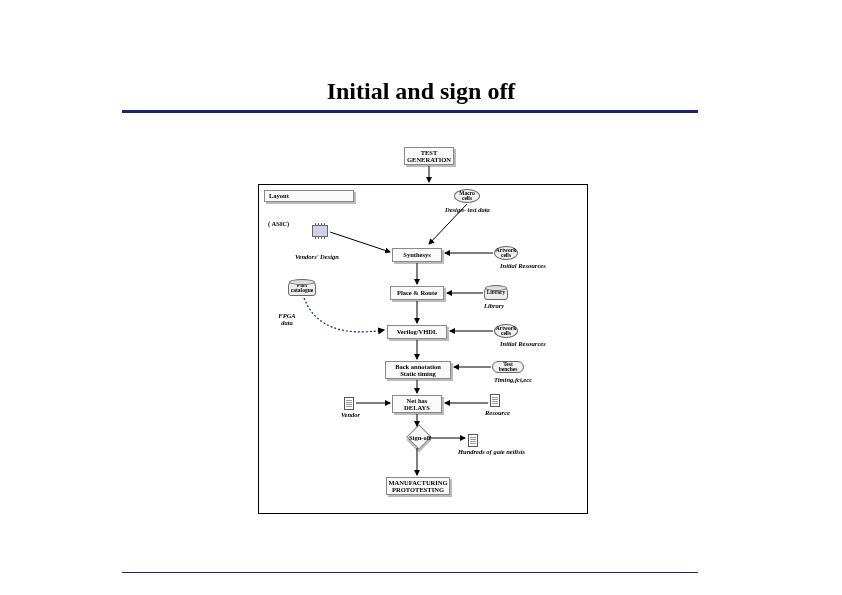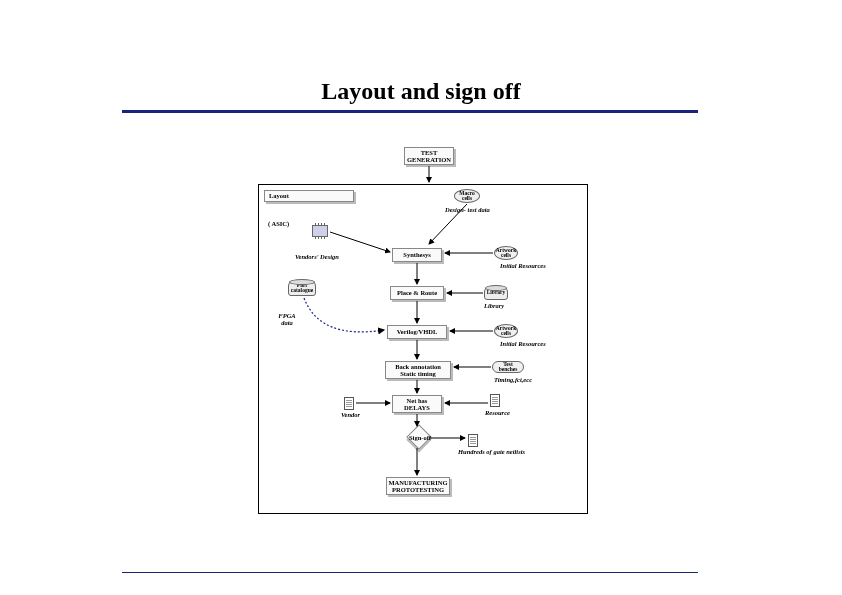--- a/index.html
+++ b/index.html
@@ -154,21 +154,21 @@
     position: absolute;
     top: 0; left: 0;
     width: 842px;
     height: 595px;
     pointer-events: none;
   }
 </style>
 </head>
 <body>
 
-<div class="title">Layout and sign off</div>
+<div class="title">Initial and sign off</div>
 <div class="hr-top"></div>
 <div class="hr-bottom"></div>
 
 <div class="frame"></div>
 
 <div class="box" style="top:147px; left:404px; width:50px; height:18px;">TEST
 GENERATION</div>
 
 <div class="box" style="top:190px; left:264px; width:90px; height:12px; justify-content:flex-start; padding-left:4px;">Layout</div>
 

